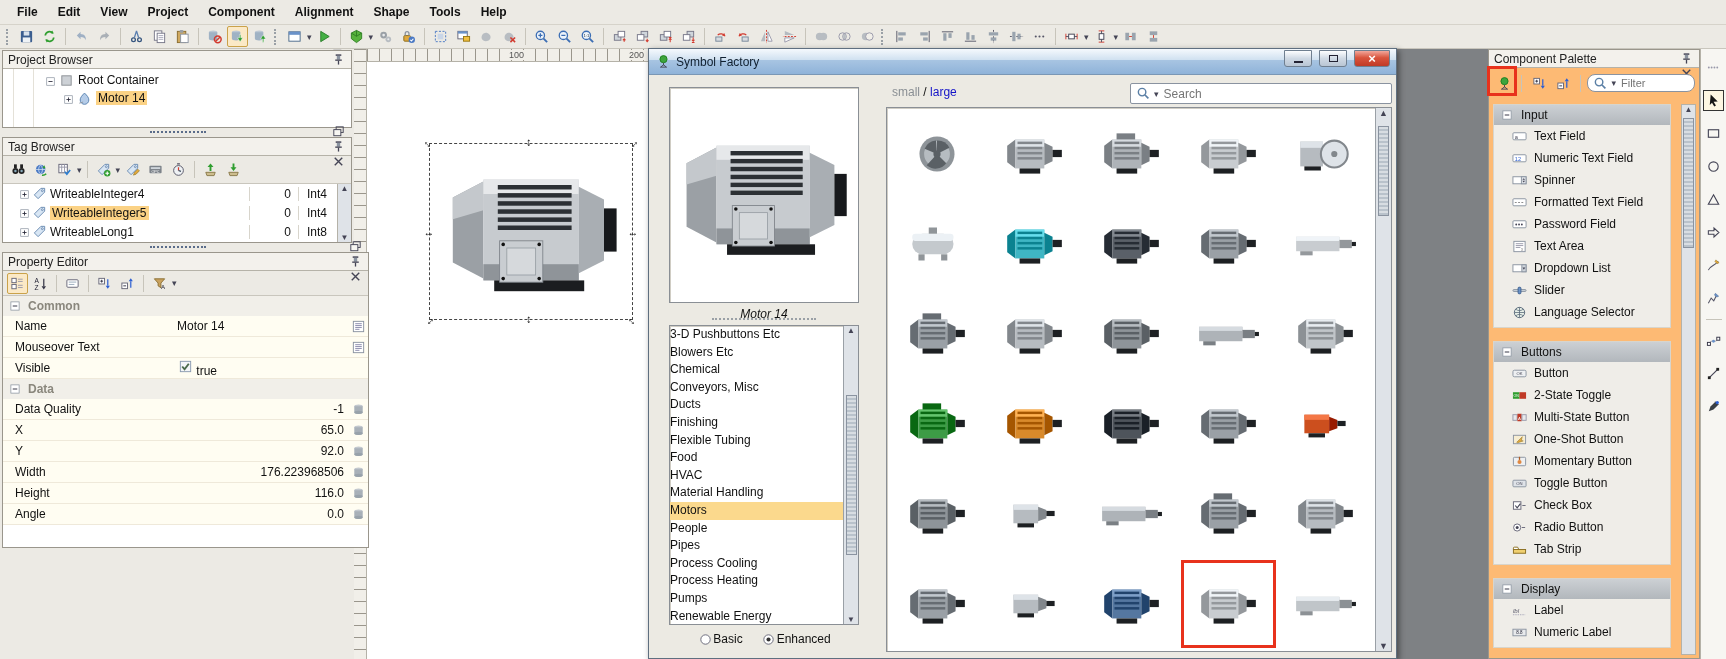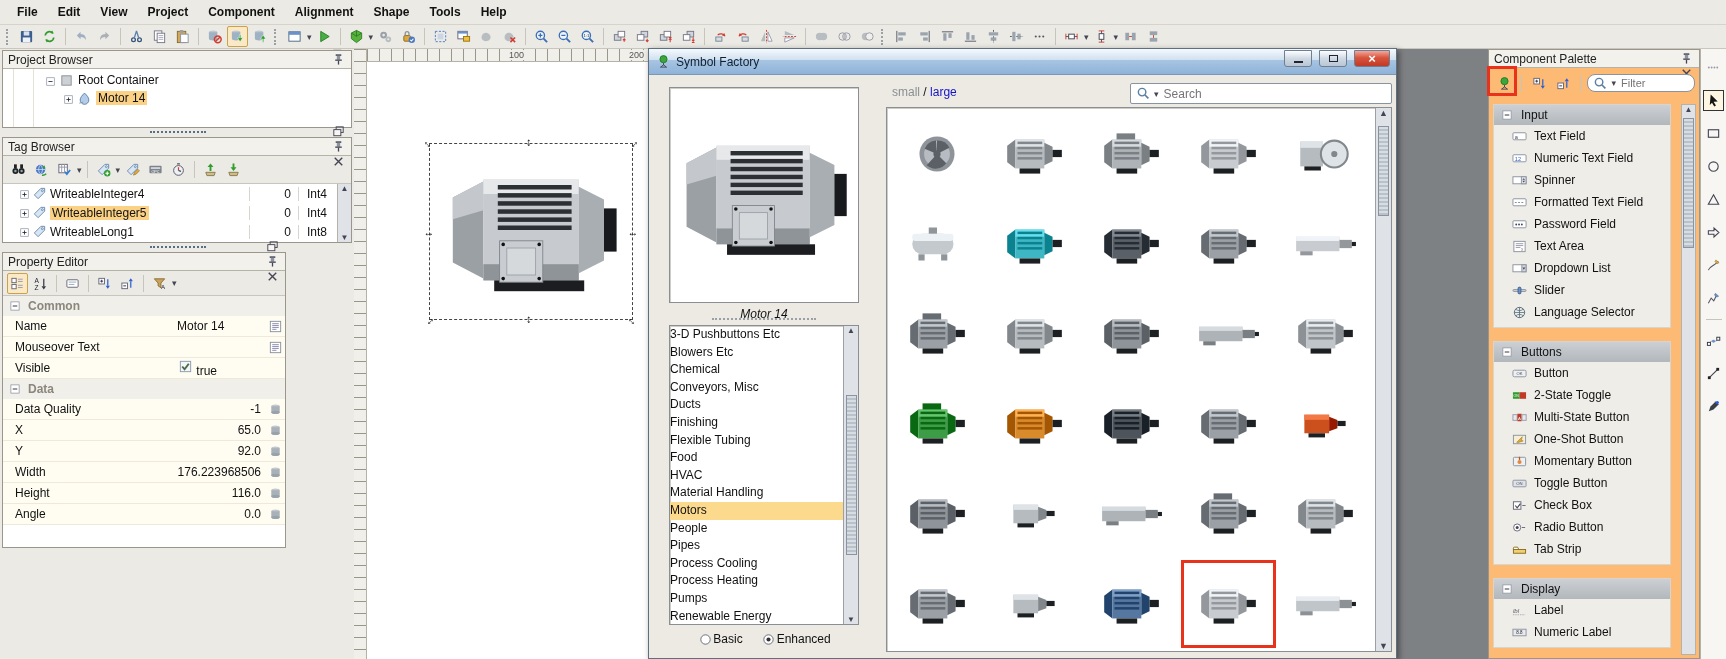--- a/index.html
+++ b/index.html
@@ -800,21 +800,21 @@
           <span class="tcol-type">Int8</span>
         </div>
         <div class="mini-sb">
           <span>▲</span>
           <span>▼</span>
         </div>
       </div>
   </div>
   <div class="split" style="left:150px;top:246px"></div>
 
-  <div class="panel" id="pe" style="left:2px;top:252px;width:284px;height:296px">
+  <div class="panel" id="pe" style="left:2px;top:252px;width:367px;height:296px">
     <div class="panel-hdr">
       <span class="ttl">Property Editor</span>
       <span class="hdr-icons" id="pe-hdr-icons">
           <span class="hdr-ic">
             <span class="ic">
               <svg width="15" height="15" viewBox="0 0 16 16">
                 <rect x="5.5" y="3" width="7.5" height="6" fill="none" stroke="#445"></rect>
                 <rect x="3" y="6" width="7.5" height="6.5" fill="#f7f6f2" stroke="#445"></rect>
               </svg>
             </span>

